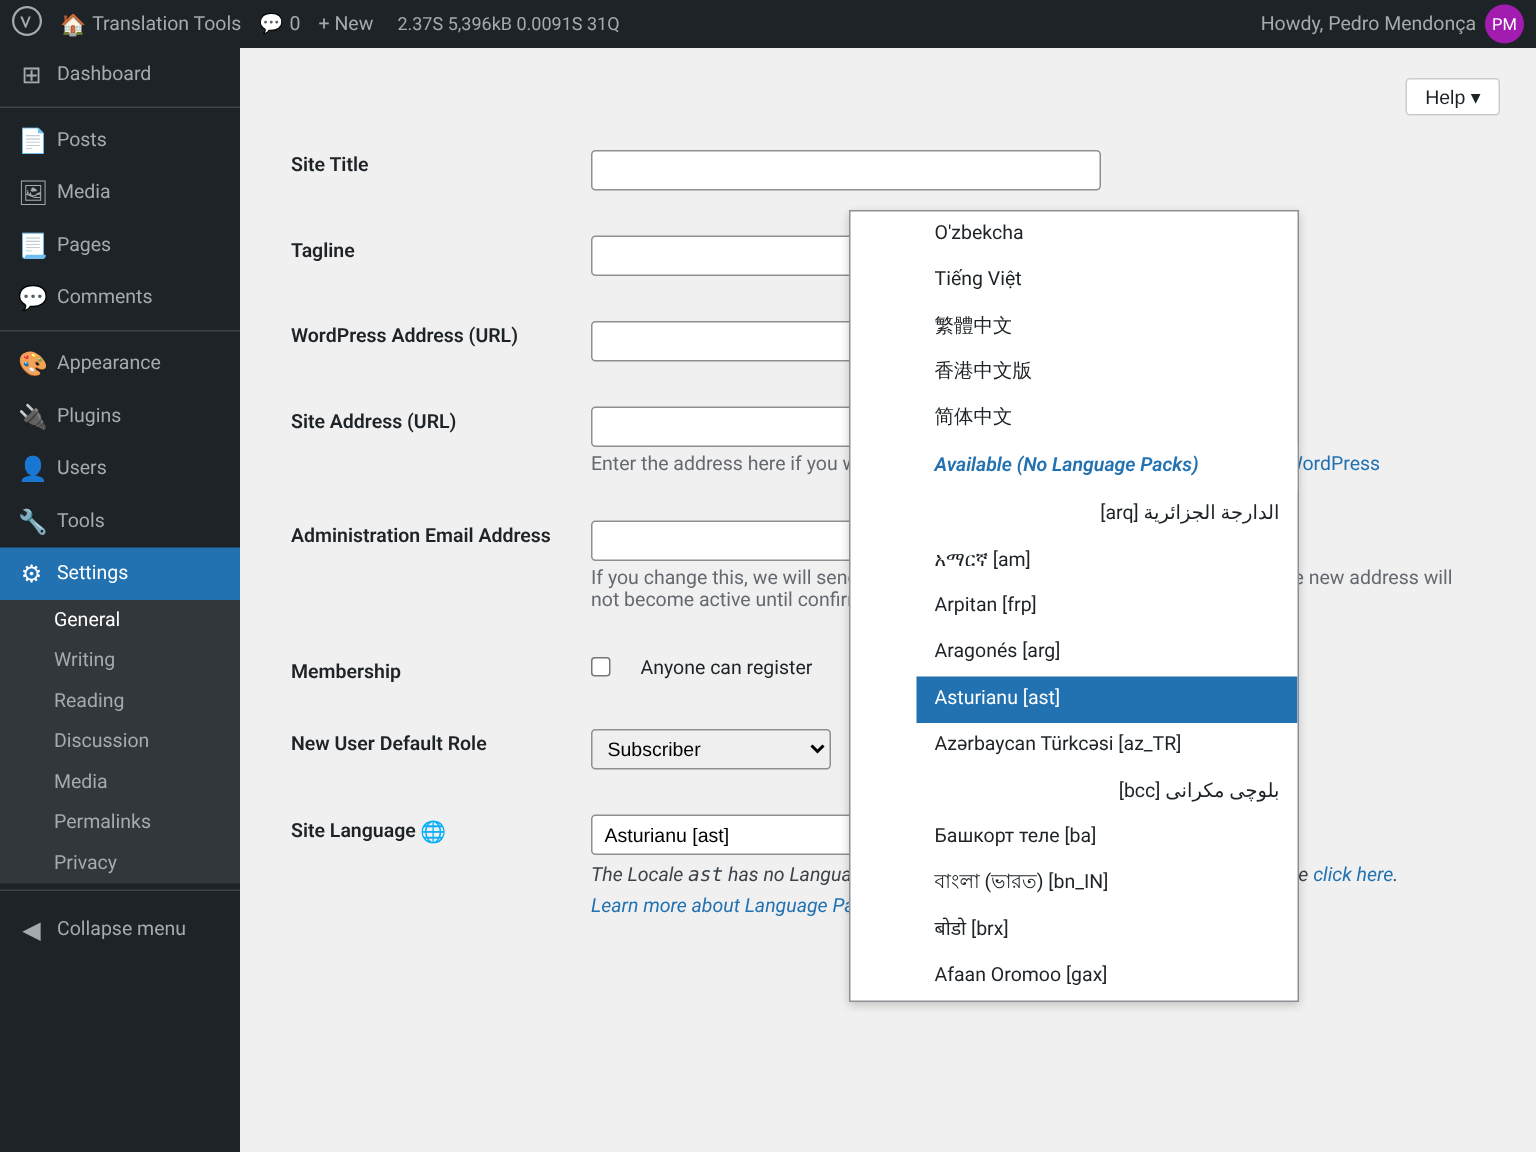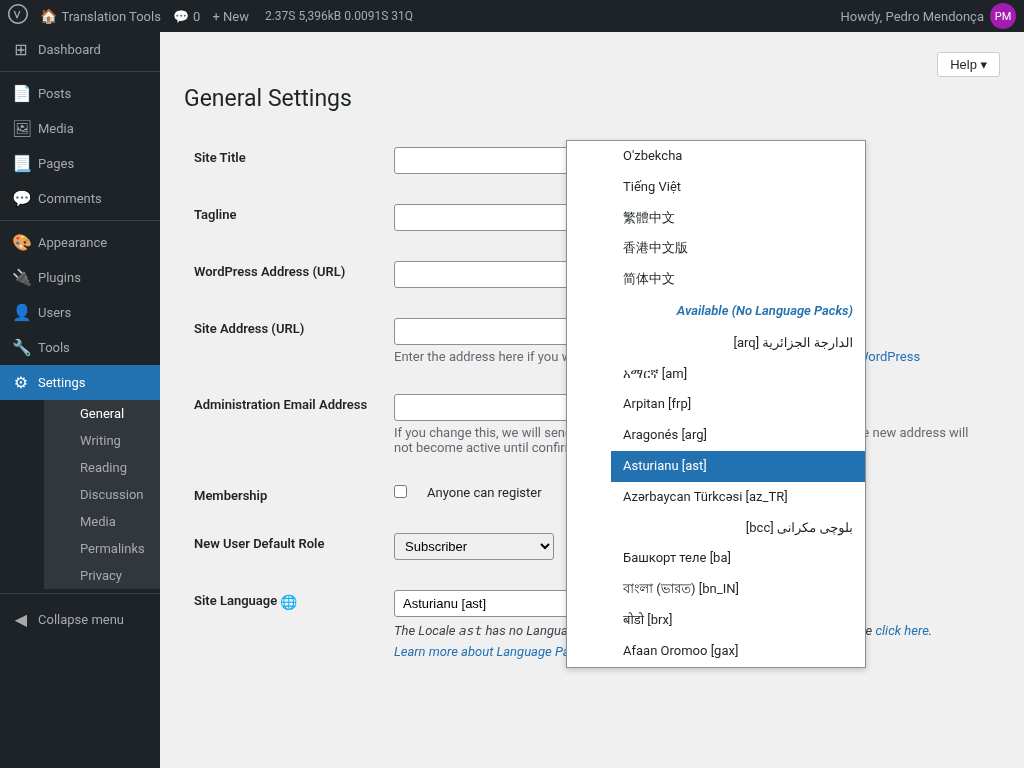--- a/index.html
+++ b/index.html
@@ -45,21 +45,21 @@
       color: #a7aaad;
       cursor: pointer;
       font-size: 13px;
       white-space: nowrap;
     }
     .menu-item.active { background: #2271b1; color: #fff; }
     .menu-item .menu-icon { width: 18px; text-align: center; font-size: 16px; flex-shrink: 0; }
 
     .menu-separator { height: 1px; background: #3c434a; margin: 4px 0; }
 
-    .submenu { background: #32373c; margin-left: 44px; }
+    .submenu { background: #32373c; }
     .submenu .menu-item { padding: 6px 12px 6px 36px; font-size: 13px; color: #a7aaad; }
     .submenu .menu-item.current { color: #fff; }
 
     
     #main-content {
       flex: 1;
       overflow-y: auto;
       padding: 20px 24px;
       background: #f0f0f1;
       position: relative;
@@ -130,21 +130,21 @@
     .dropdown-scrollable::-webkit-scrollbar-thumb { background: #ccc; border-radius: 4px; }
 
     .dd-item {
       padding: 5px 12px;
       font-size: 13px;
       color: #1d2327;
       cursor: pointer;
       line-height: 1.6;
     }
     .dd-item.selected { background: #2271b1; color: #fff; }
-    .dd-item.group-header { color: #2271b1; font-style: italic; font-weight: 600; padding: 6px 12px; cursor: default; background: #fff; text-align: right; }
+    .dd-item.group-header { color: #2271b1; font-style: italic; font-weight: 600; padding: 6px 12px; cursor: default; background: #fff; }
 
     
     .checkbox-label { display: flex; align-items: flex-start; gap: 20px; font-size: 13px; cursor: pointer; }
     .checkbox-label input { margin: 0; }
 
     
     .small-select { width: 160px; padding: 4px 6px; border: 1px solid #8c8f94; border-radius: 3px; font-size: 13px; }
 
     
     .info-text { color: #646970; font-size: 13px; margin-top: 4px; }
@@ -257,21 +257,20 @@
     </div>
   </div>
 
   <div id="main-content">
     <div class="help-btn-container">
       <button class="help-btn">
         <span>Help ▾</span>
       </button>
     </div>
 
-    <h1 class="page-title">General Settings</h1>
 
     <table class="form-table">
       <tbody>
           <tr>
         <th>Site Title</th>
         <td>
           <input type="text" value="" style="">
         </td>
       </tr>
       <tr>

